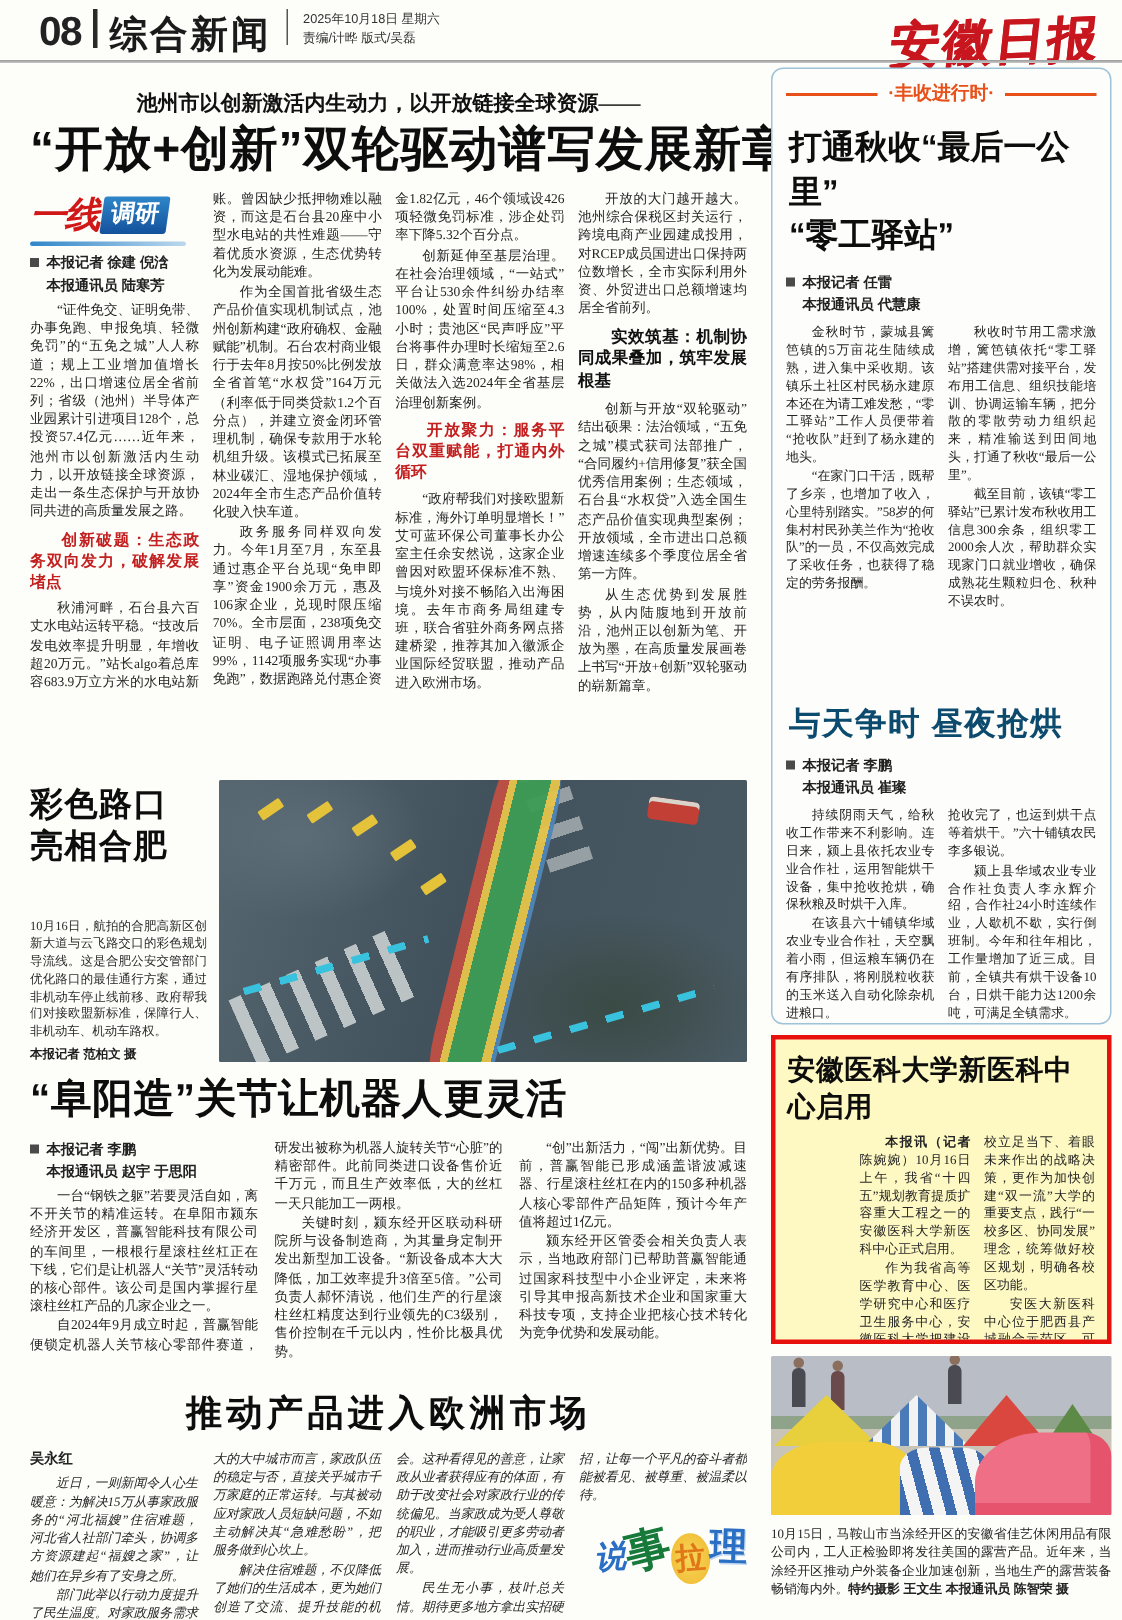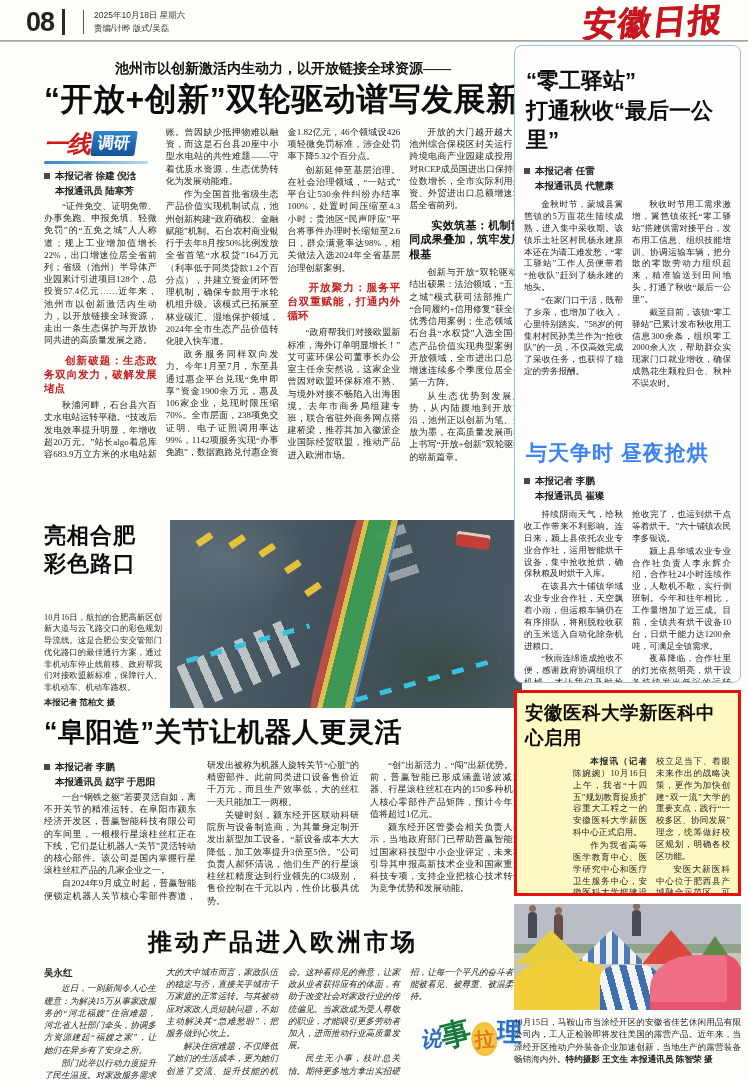--- a/index.html
+++ b/index.html
@@ -3,36 +3,36 @@
 <meta charset="utf-8">
 <style>
   * { margin:0; padding:0; box-sizing:border-box; }
   html,body { background:#e8e8e4; }
   .page {
     position:relative; width:748px; height:1080px; margin:0 auto;
     background:#fdfdfa; overflow:hidden; color:#1c1c1c;
     font-family:"Liberation Serif","DejaVu Serif",serif;
   }
   
-  .hdr { position:absolute; top:6px; left:26px; right:25px; height:32px; display:flex; align-items:center; }
+  .hdr { position:absolute; top:6px; left:26px; right:14px; height:32px; display:flex; }
   .pgnum { font-family:"Liberation Sans","DejaVu Sans",sans-serif; font-size:27px; font-weight:700; color:#222; letter-spacing:-1px; }
   .vr { width:3px; height:26px; background:#2a2a2a; margin:0 8px; }
   .vr.thin { width:1px; background:#555; margin:0 10px; height:24px; }
   .secname { font-family:"Liberation Sans","DejaVu Sans",sans-serif; font-size:25px; font-weight:900; color:#1a1a1a; letter-spacing:2px; }
   .meta { font-family:"Liberation Sans","DejaVu Sans",sans-serif; font-size:8.5px; color:#333; line-height:1.5; }
   .masthead {
     margin-left:auto; font-family:"Liberation Serif","DejaVu Serif",serif;
     font-size:33px; font-weight:900; color:#c8161e; letter-spacing:2px;
     transform:skew(-6deg,-2deg); text-shadow:0.6px 0 #c8161e, 0 0.5px #c8161e;
   }
   .hdr-rule { position:absolute; top:40px; left:0; width:748px; height:2px;
     background:linear-gradient(#9a9a9a,#c8c8c8); }
 
   
-  .leftzone { position:absolute; left:44px; top:0; width:478px; height:1080px; }
+  .leftzone { position:absolute; left:20px; top:0; width:478px; height:1080px; }
   .rightrail { position:absolute; left:514px; top:0; width:227px; height:1080px; }
 
   
   .kicker { position:absolute; top:60px; width:100%; text-align:center;
     font-size:14px; font-weight:700; color:#111; }
   .mainhead { position:absolute; top:78px; width:100%; text-align:center;
     font-family:"Liberation Sans","DejaVu Sans",sans-serif;
     font-size:32px; font-weight:900; letter-spacing:0.5px; color:#0d0d0d; white-space:nowrap; }
   .mainbody { position:absolute; top:126px; width:100%; height:388px; overflow:hidden;
     column-count:4; column-gap:9px; font-size:9px; line-height:1.36; text-align:justify; color:#242424; }
@@ -111,21 +111,21 @@
 
   
   .hbox { position:absolute; top:45px; width:100%; height:638px; border:1px solid #9ec2d8;
     border-radius:8px; background:#fdfdfb; padding:8px 9px; overflow:hidden; }
   .hlabel { display:flex; align-items:center; gap:7px; color:#e8501a;
     font-family:"Liberation Sans",sans-serif; font-weight:900; font-size:12.5px; }
   .hlabel::before,.hlabel::after { content:""; flex:1; height:2px; background:#e8501a; }
   .h1title { font-family:"Liberation Sans","DejaVu Sans",sans-serif; font-weight:900;
     font-size:22px; line-height:1.35; color:#0d0d0d; margin:12px 0 10px 2px; }
   .h2title { font-family:"Liberation Sans","DejaVu Sans",sans-serif; font-weight:900;
-    font-size:21px; color:#3b82f6; margin:2px 0 8px 2px; letter-spacing:1px; }
+    font-size:21px; color:#0c4a6e; margin:14px 0 8px 2px; letter-spacing:1px; }
   .hbody { margin-top:6px; column-count:2; column-gap:9px; font-size:8.6px; line-height:1.38;
     text-align:justify; color:#242424; overflow:hidden; }
   .hbody.a1 { height:238px; }
   .hbody.a2 { height:196px; }
 
   
   .redbox { position:absolute; top:690px; width:100%; height:206px; border:3px solid #e8100c;
     padding:6px 8px; overflow:hidden; background:#fef9c3; }
   .rbtitle { font-family:"Liberation Sans","DejaVu Sans",sans-serif; font-weight:900;
     font-size:18.5px; color:#0d0d0d; margin:1px 0 6px; letter-spacing:0.5px; }
@@ -156,20 +156,21 @@
   .campcap .credit { font-weight:700; font-family:"Liberation Sans",sans-serif; }
 </style>
 </head>
 <body>
 
 <div class="page">
 
   <header class="hdr">
     <div class="pgnum">08</div>
     <div class="vr"></div>
+    <div class="secname">综合新闻</div>
     <div class="vr thin"></div>
     <div class="meta">
       <div>2025年10月18日 星期六</div>
       <div>责编/计晔 版式/吴磊</div>
     </div>
     <div class="masthead">安徽日报</div>
   </header>
   <div class="hdr-rule"></div>
 
   <div class="leftzone">
@@ -183,22 +184,22 @@
         <span class="swoosh"></span>
       </div>
       <div class="byl"><span class="sq"></span><span>本报记者 徐建 倪浛</span></div>
       <div class="byl second"><span>本报通讯员 陆寒芳</span></div>
       <div class="flow-host"><p class="fl fl-p">“证件免交、证明免带、办事免跑、申报免填、轻微免罚”的“五免之城”人人称道；规上工业增加值增长22%，出口增速位居全省前列；省级（池州）半导体产业园累计引进项目128个，总投资57.4亿元……近年来，池州市以创新激活内生动力，以开放链接全球资源，走出一条生态保护与开放协同共进的高质量发展之路。</p><p class="fl fl-hr">创新破题：生态政务双向发力，破解发展堵点</p><p class="fl fl-p">秋浦河畔，石台县六百丈水电站运转平稳。“技改后发电效率提升明显，年增收超20万元。”站长algo着总库容683.9万立方米的水电站新账。曾因缺少抵押物难以融资，而这是石台县20座中小型水电站的共性难题——守着优质水资源，生态优势转化为发展动能难。</p><p class="fl fl-p">作为全国首批省级生态产品价值实现机制试点，池州创新构建“政府确权、金融赋能”机制。石台农村商业银行于去年8月按50%比例发放全省首笔“水权贷”164万元（利率低于同类贷款1.2个百分点），并建立资金闭环管理机制，确保专款用于水轮机组升级。该模式已拓展至林业碳汇、湿地保护领域，2024年全市生态产品价值转化驶入快车道。</p><p class="fl fl-p">政务服务同样双向发力。今年1月至7月，东至县通过惠企平台兑现“免申即享”资金1900余万元，惠及106家企业，兑现时限压缩70%。全市层面，238项免交证明、电子证照调用率达99%，1142项服务实现“办事免跑”，数据跑路兑付惠企资金1.82亿元，46个领域设426项轻微免罚标准，涉企处罚率下降5.32个百分点。</p><p class="fl fl-p">创新延伸至基层治理。在社会治理领域，“一站式”平台让530余件纠纷办结率100%，处置时间压缩至4.3小时；贵池区“民声呼应”平台将事件办理时长缩短至2.6日，群众满意率达98%，相关做法入选2024年全省基层治理创新案例。</p><p class="fl fl-hr">开放聚力：服务平台双重赋能，打通内外循环</p><p class="fl fl-p">“政府帮我们对接欧盟新标准，海外订单明显增长！”艾可蓝环保公司董事长办公室主任余安然说，这家企业曾因对欧盟环保标准不熟、与境外对接不畅陷入出海困境。去年市商务局组建专班，联合省驻外商务网点搭建桥梁，推荐其加入徽派企业国际经贸联盟，推动产品进入欧洲市场。</p><p class="fl fl-p">开放的大门越开越大。池州综合保税区封关运行，跨境电商产业园建成投用，对RCEP成员国进出口保持两位数增长，全市实际利用外资、外贸进出口总额增速均居全省前列。</p><p class="fl fl-hb">实效筑基：机制协同成果叠加，筑牢发展根基</p><p class="fl fl-p">创新与开放“双轮驱动”结出硕果：法治领域，“五免之城”模式获司法部推广，“合同履约+信用修复”获全国优秀信用案例；生态领域，石台县“水权贷”入选全国生态产品价值实现典型案例；开放领域，全市进出口总额增速连续多个季度位居全省第一方阵。</p><p class="fl fl-p">从生态优势到发展胜势，从内陆腹地到开放前沿，池州正以创新为笔、开放为墨，在高质量发展画卷上书写“开放+创新”双轮驱动的崭新篇章。</p></div>
     </div>
 
     <div class="pstory">
       <div class="txtcol">
         <div class="pstitle">
+          <div>彩色路口</div>
           <div>亮相合肥</div>
-          <div>彩色路口</div>
         </div>
         <div class="pscap">10月16日，航拍的合肥高新区创新大道与云飞路交口的彩色规划导流线。这是合肥公安交管部门优化路口的最佳通行方案，通过非机动车停止线前移、政府帮我们对接欧盟新标准，保障行人、非机动车、机动车路权。</div>
         <div class="pscredit">本报记者 范柏文 摄</div>
       </div>
       <div class="ixphoto">
         <div class="ix-zebra"></div>
         <div class="ix-zebra z2"></div>
         <div class="ix-green"></div>
         <div class="ix-cyan"></div>
         <div class="ix-cyan c2"></div>
@@ -225,24 +226,25 @@
           <span class="c1">说</span><span class="c2">事</span><span class="c3">拉</span><span class="c4">理</span>
         </div>
       </div>
     </div>
 
   </div>
 
   <div class="rightrail">
 
     <div class="hbox">
+      <div class="hlabel">·丰收进行时·</div>
 
       <div class="h1title">
+        <div>打通秋收“最后一公里”</div>
         <div>“零工驿站”</div>
-        <div>打通秋收“最后一公里”</div>
       </div>
       <div class="byl"><span class="sq"></span><span>本报记者 任雷</span></div>
       <div class="byl second"><span>本报通讯员 代慧康</span></div>
       <div class="hbody a1">
         <div class="flow-host"><p class="fl fl-p">金秋时节，蒙城县篱笆镇的5万亩花生陆续成熟，进入集中采收期。该镇乐土社区村民杨永建原本还在为请工难发愁，“零工驿站”工作人员便带着“抢收队”赶到了杨永建的地头。</p><p class="fl fl-p">“在家门口干活，既帮了乡亲，也增加了收入，心里特别踏实。”58岁的何集村村民孙美兰作为“抢收队”的一员，不仅高效完成了采收任务，也获得了稳定的劳务报酬。</p><p class="fl fl-p">秋收时节用工需求激增，篱笆镇依托“零工驿站”搭建供需对接平台，发布用工信息、组织技能培训、协调运输车辆，把分散的零散劳动力组织起来，精准输送到田间地头，打通了秋收“最后一公里”。</p><p class="fl fl-p">截至目前，该镇“零工驿站”已累计发布秋收用工信息300余条，组织零工2000余人次，帮助群众实现家门口就业增收，确保成熟花生颗粒归仓、秋种不误农时。</p></div>
       </div>
 
       <h3 class="h2title">与天争时 昼夜抢烘</h3>
       <div class="byl"><span class="sq"></span><span>本报记者 李鹏</span></div>
       <div class="byl second"><span>本报通讯员 崔璨</span></div>

